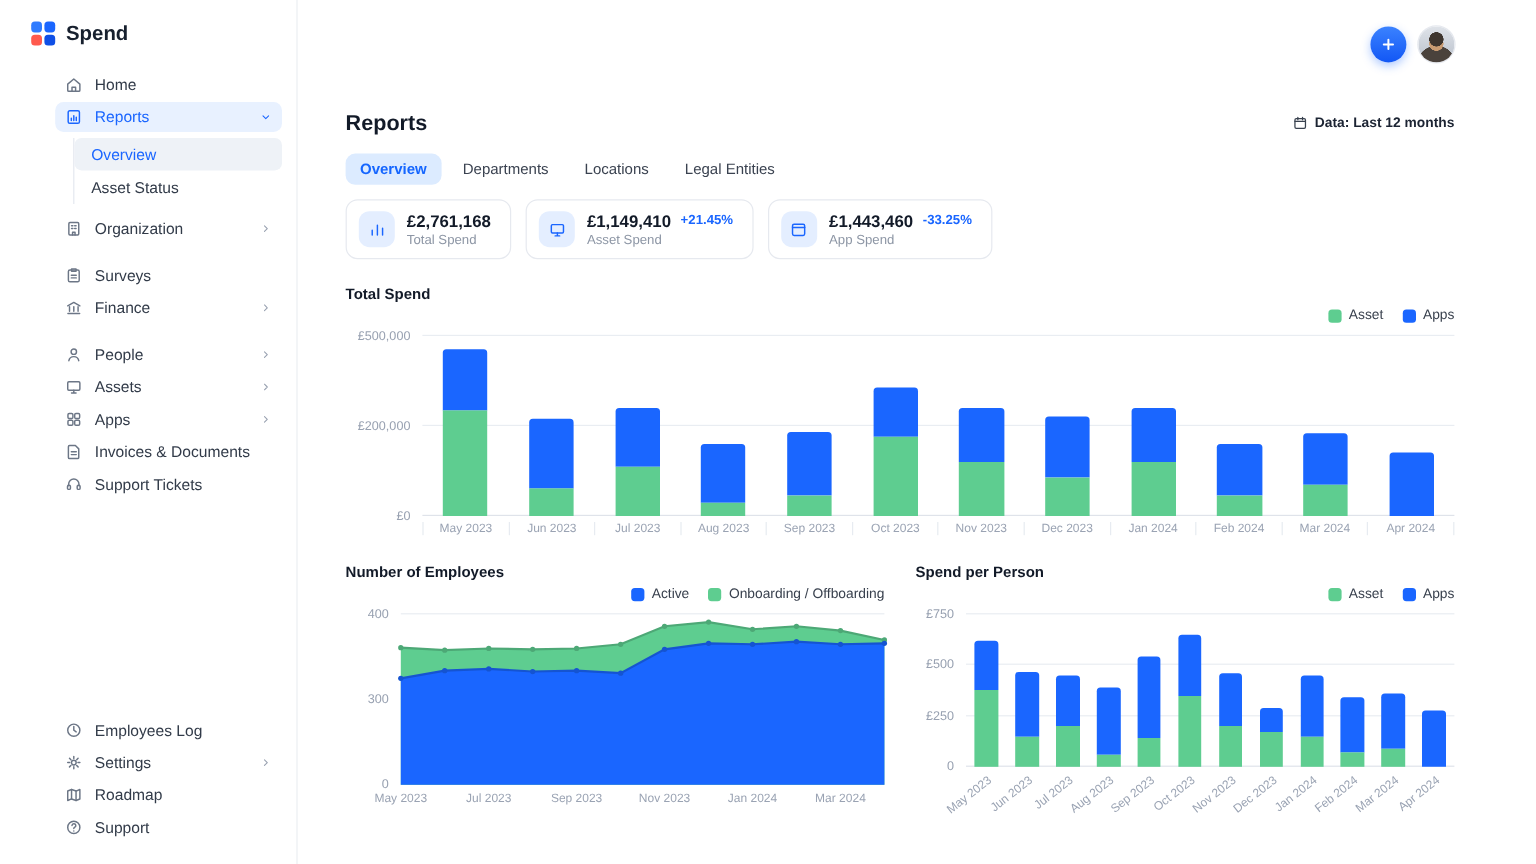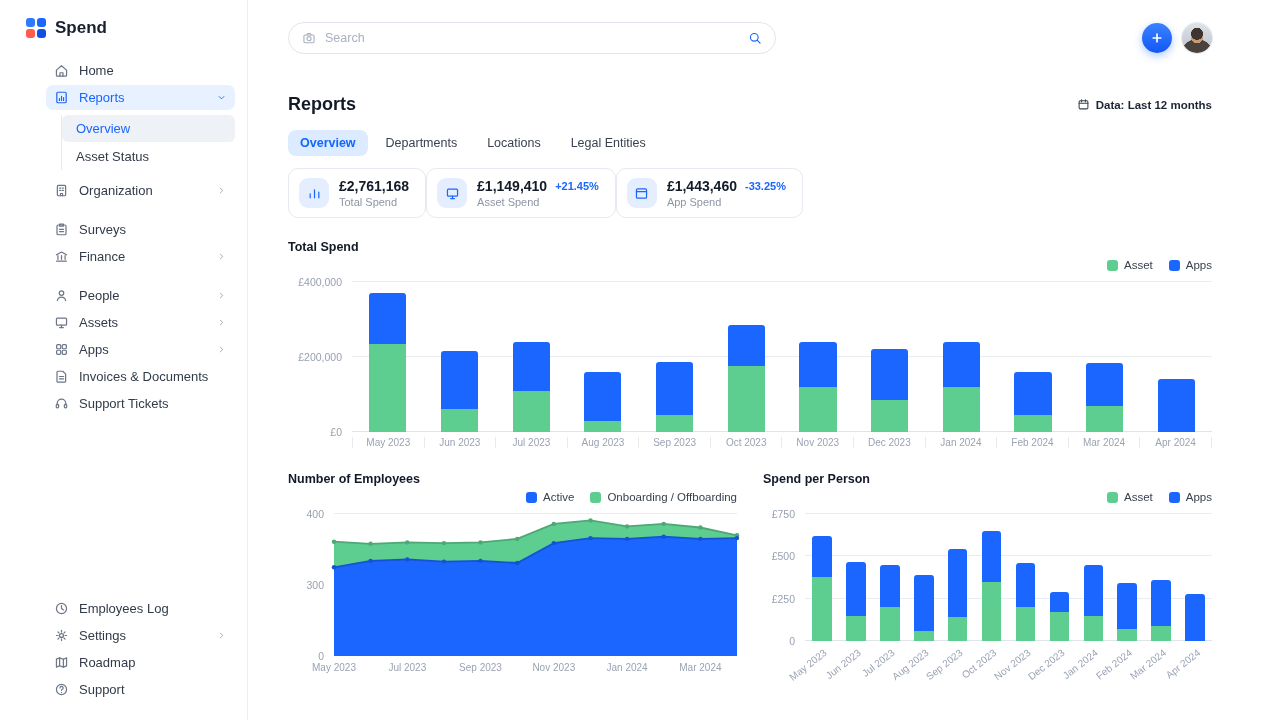--- a/index.html
+++ b/index.html
@@ -58,21 +58,21 @@
   .title-row { display:flex; align-items:center; margin-top:40px; }
   .page-title { font-size:18px; font-weight:700; color:#121a28; }
   .date-filter { margin-left:auto; display:flex; align-items:center; gap:6px; font-size:11.5px; font-weight:600; color:#1c2433; cursor:pointer; }
   .date-filter .icon { color:#39424f; }
   .date-filter .icon svg { width:13px; height:13px; }
 
   .tabs { display:flex; gap:6px; margin-top:15px; }
   .tab { border:none; background:transparent; padding:6px 12px; border-radius:8px; font-size:12.5px; color:#3a4250; cursor:pointer; font-family:inherit; }
   .tab.active { background:#dcebff; color:#1566ff; font-weight:600; }
 
-  .stats { display:flex; margin-top:12px; }
+  .stats { display:flex; gap:12px; margin-top:12px; }
   .stat-card { display:flex; align-items:center; gap:10px; border:1px solid #e6e9ef; border-radius:10px; padding:9px 16px 9px 10px; background:#fff; cursor:pointer; }
   .stat-icon { width:30px; height:30px; min-width:30px; border-radius:9px; background:#e4eeff; color:#1a66ff; display:flex; align-items:center; justify-content:center; }
   .stat-icon svg { width:15px; height:15px; }
   .stat-value-row { display:flex; align-items:center; gap:8px; }
   .stat-value { font-size:14px; font-weight:700; color:#121a28; }
   .stat-change { font-size:11px; font-weight:600; color:#1a66ff; }
   .stat-label { font-size:11px; color:#8d96a5; margin-top:2px; }
 
   .chart-section { margin-top:22px; }
   .section-title { font-size:12.5px; font-weight:700; color:#121a28; }
@@ -291,36 +291,20 @@
             <path d="M8 11.1v.1"></path>
           </svg>
         </span>
         <span class="nav-label">Support</span>
       </div>
     </nav>
 </aside>
 
 <main class="main">
   <div class="topbar">
-    <div class="searchbox">
-      <span class="icon">
-          <svg viewBox="0 0 16 16" fill="none" stroke="currentColor" stroke-width="1.3" stroke-linecap="round" stroke-linejoin="round">
-            <rect x="2.2" y="4.6" width="11.6" height="8.8" rx="1.4"></rect>
-            <circle cx="8" cy="8.8" r="2.3"></circle>
-            <path d="M5.6 4.6 6.6 3h2.8l1 1.6"></path>
-          </svg>
-        </span>
-      <input type="text" placeholder="Search" style="">
-      <span class="icon mag">
-          <svg viewBox="0 0 16 16" fill="none" stroke="currentColor" stroke-width="1.3" stroke-linecap="round" stroke-linejoin="round">
-            <circle cx="7.2" cy="7.2" r="4.4"></circle>
-            <path d="M10.5 10.5 13.8 13.8"></path>
-          </svg>
-        </span>
-    </div>
     <div class="topbar-right">
       <button class="plus-btn">
         <svg viewBox="0 0 16 16" fill="none" stroke="currentColor" stroke-linecap="round">
             <path d="M8 3.6v8.8M3.6 8h8.8"></path>
           </svg>
       </button>
       <div class="avatar"></div>
     </div>
   </div>
 
@@ -403,21 +387,21 @@
         </div>
       </div>
     <div id="chart-0">
         <div class="chart-wrap">
           <div class="chart-plot" style="height: 150px; margin-left: 64px;">
             <div class="gridline axisline" style="bottom: 0px;"></div>
             <div class="ytick" style="bottom: 0px; left: -64px; width: 54px;">£0</div>
             <div class="gridline" style="bottom: 75px;"></div>
             <div class="ytick" style="bottom: 75px; left: -64px; width: 54px;">£200,000</div>
             <div class="gridline" style="bottom: 150px;"></div>
-            <div class="ytick" style="bottom: 150px; left: -64px; width: 54px;">£400,000</div>
+            <div class="ytick" style="bottom: 150px; left: -64px; width: 54px;">£500,000</div>
             <div class="bar-row">
               <div class="bar-slot">
                 <div class="bar-col" style="width: 52%;">
                   <div class="bar-seg" style="height: 88px; background: rgb(94, 205, 144);"></div>
                   <div class="bar-seg top" style="height: 51px; background: rgb(26, 102, 255);"></div>
                 </div>
               </div>
               <div class="bar-slot">
                 <div class="bar-col" style="width: 52%;">
                   <div class="bar-seg" style="height: 23px; background: rgb(94, 205, 144);"></div>

